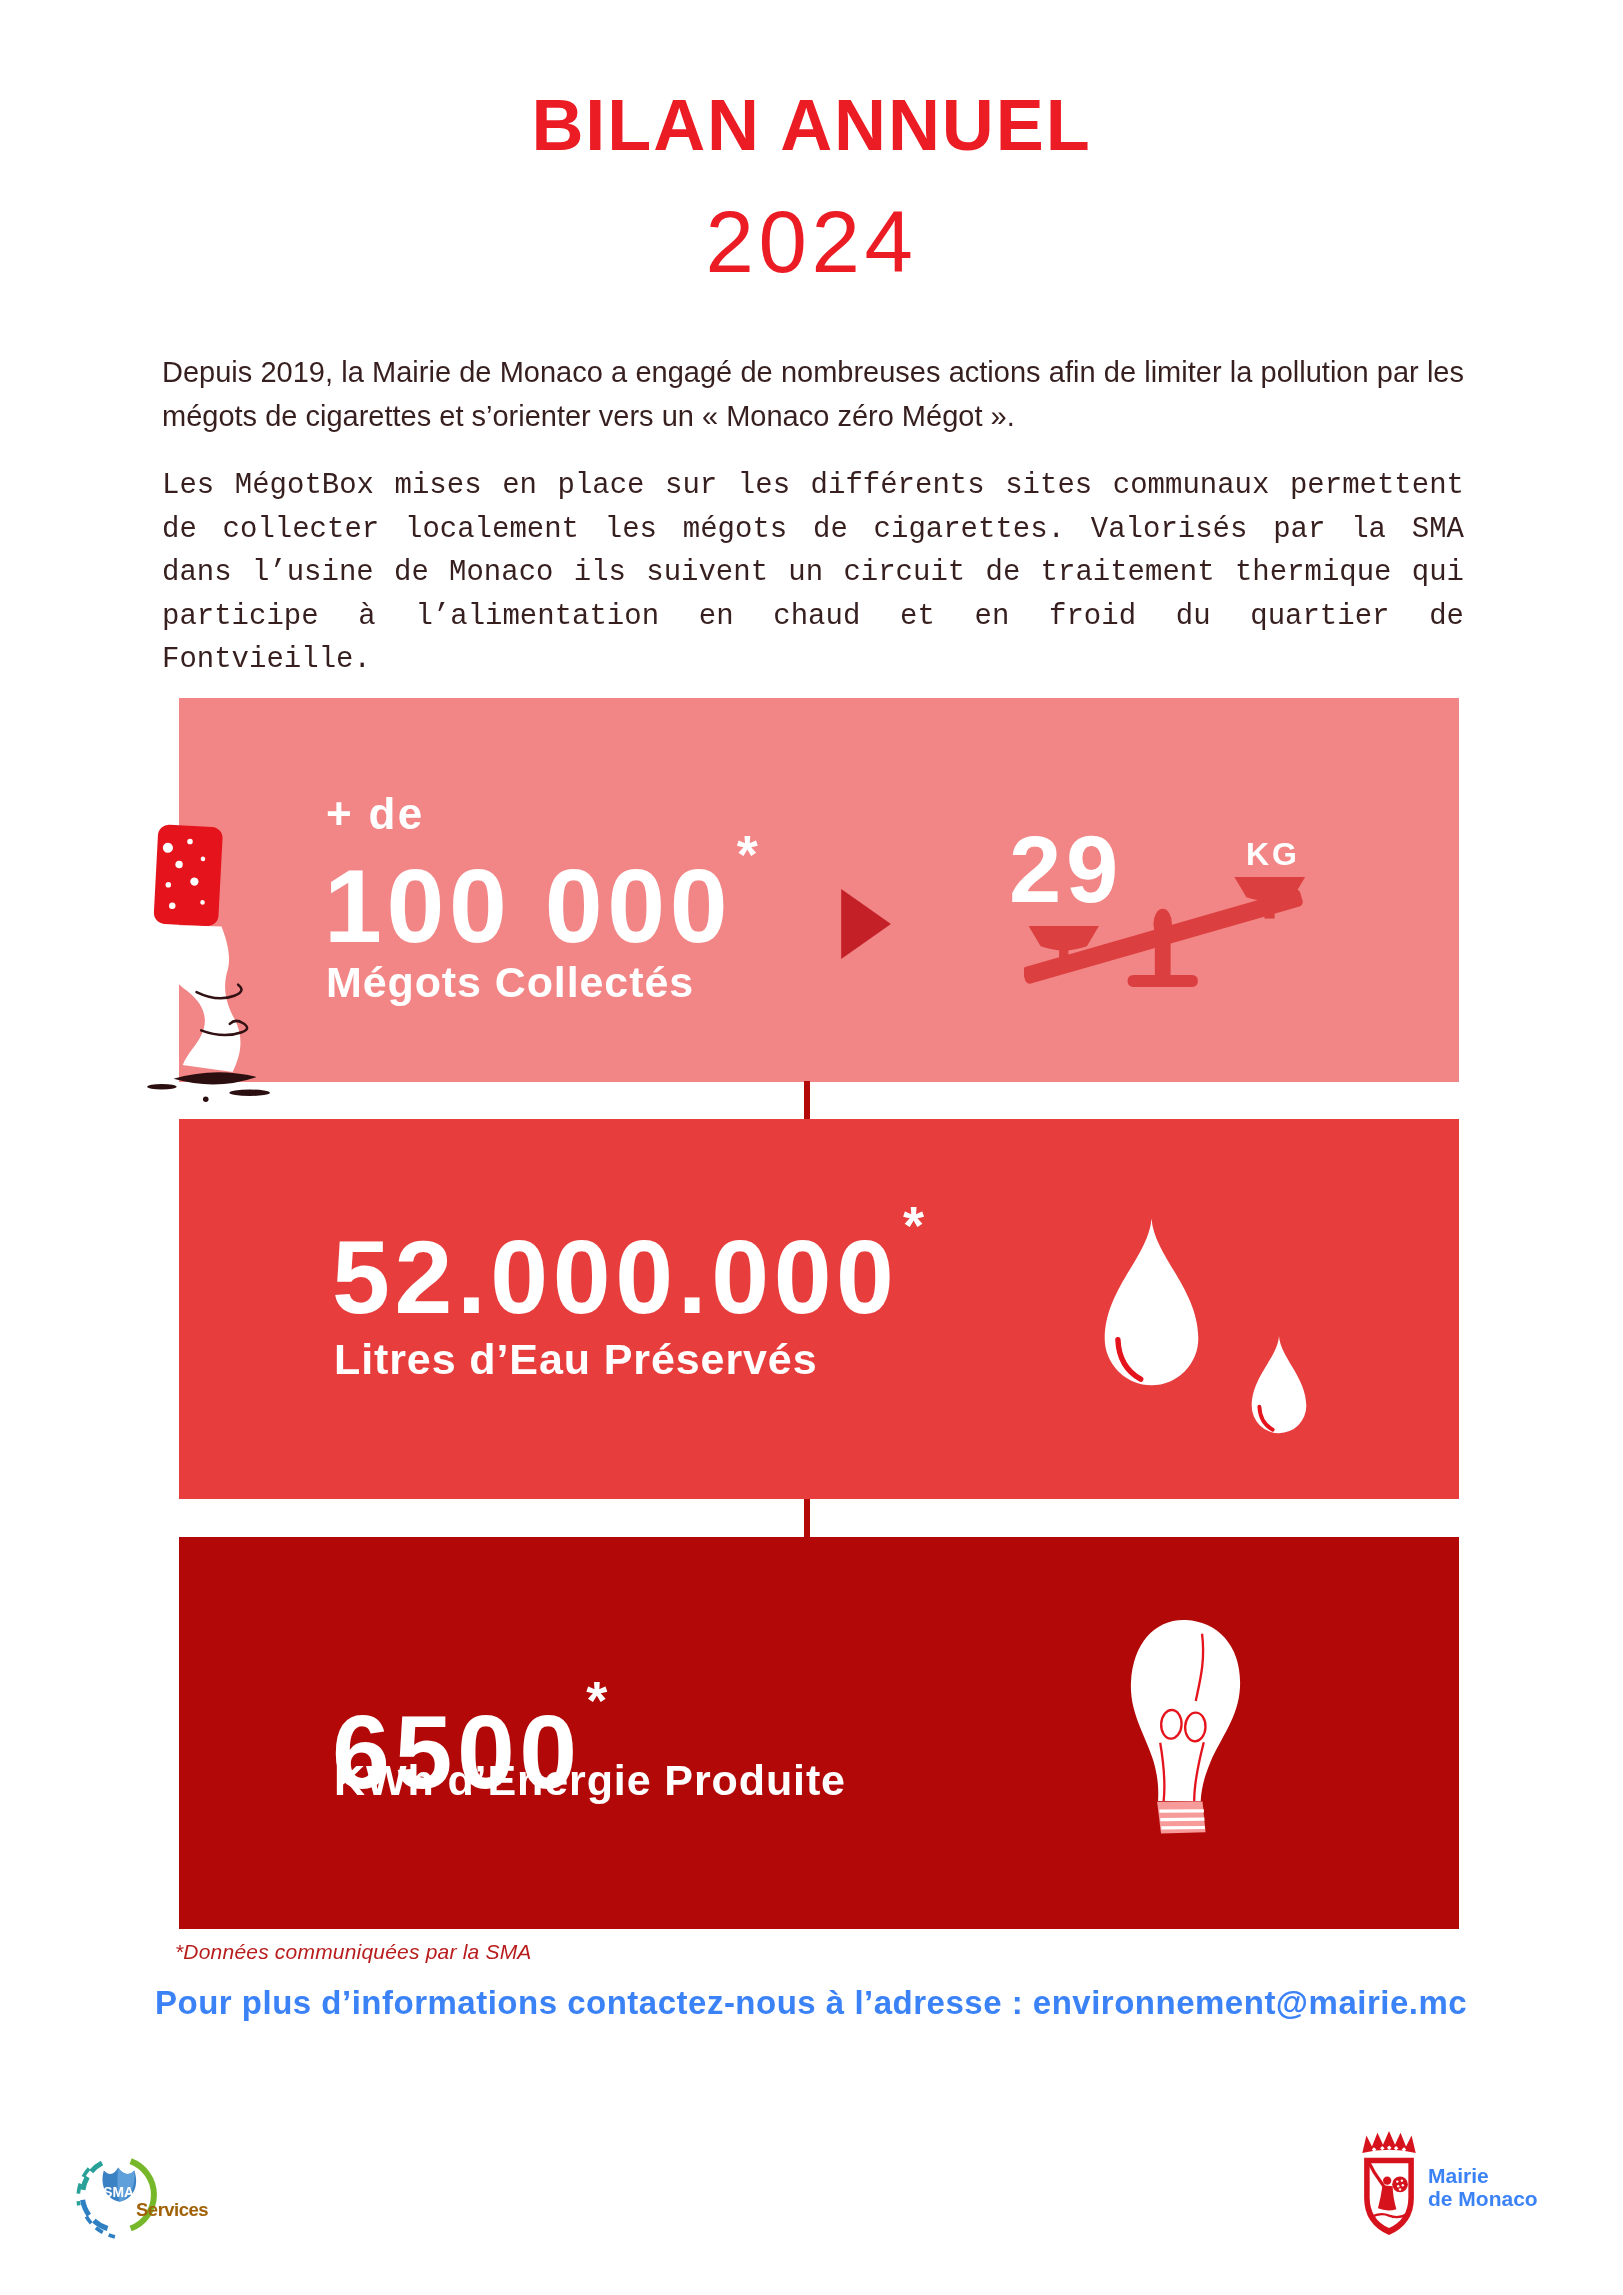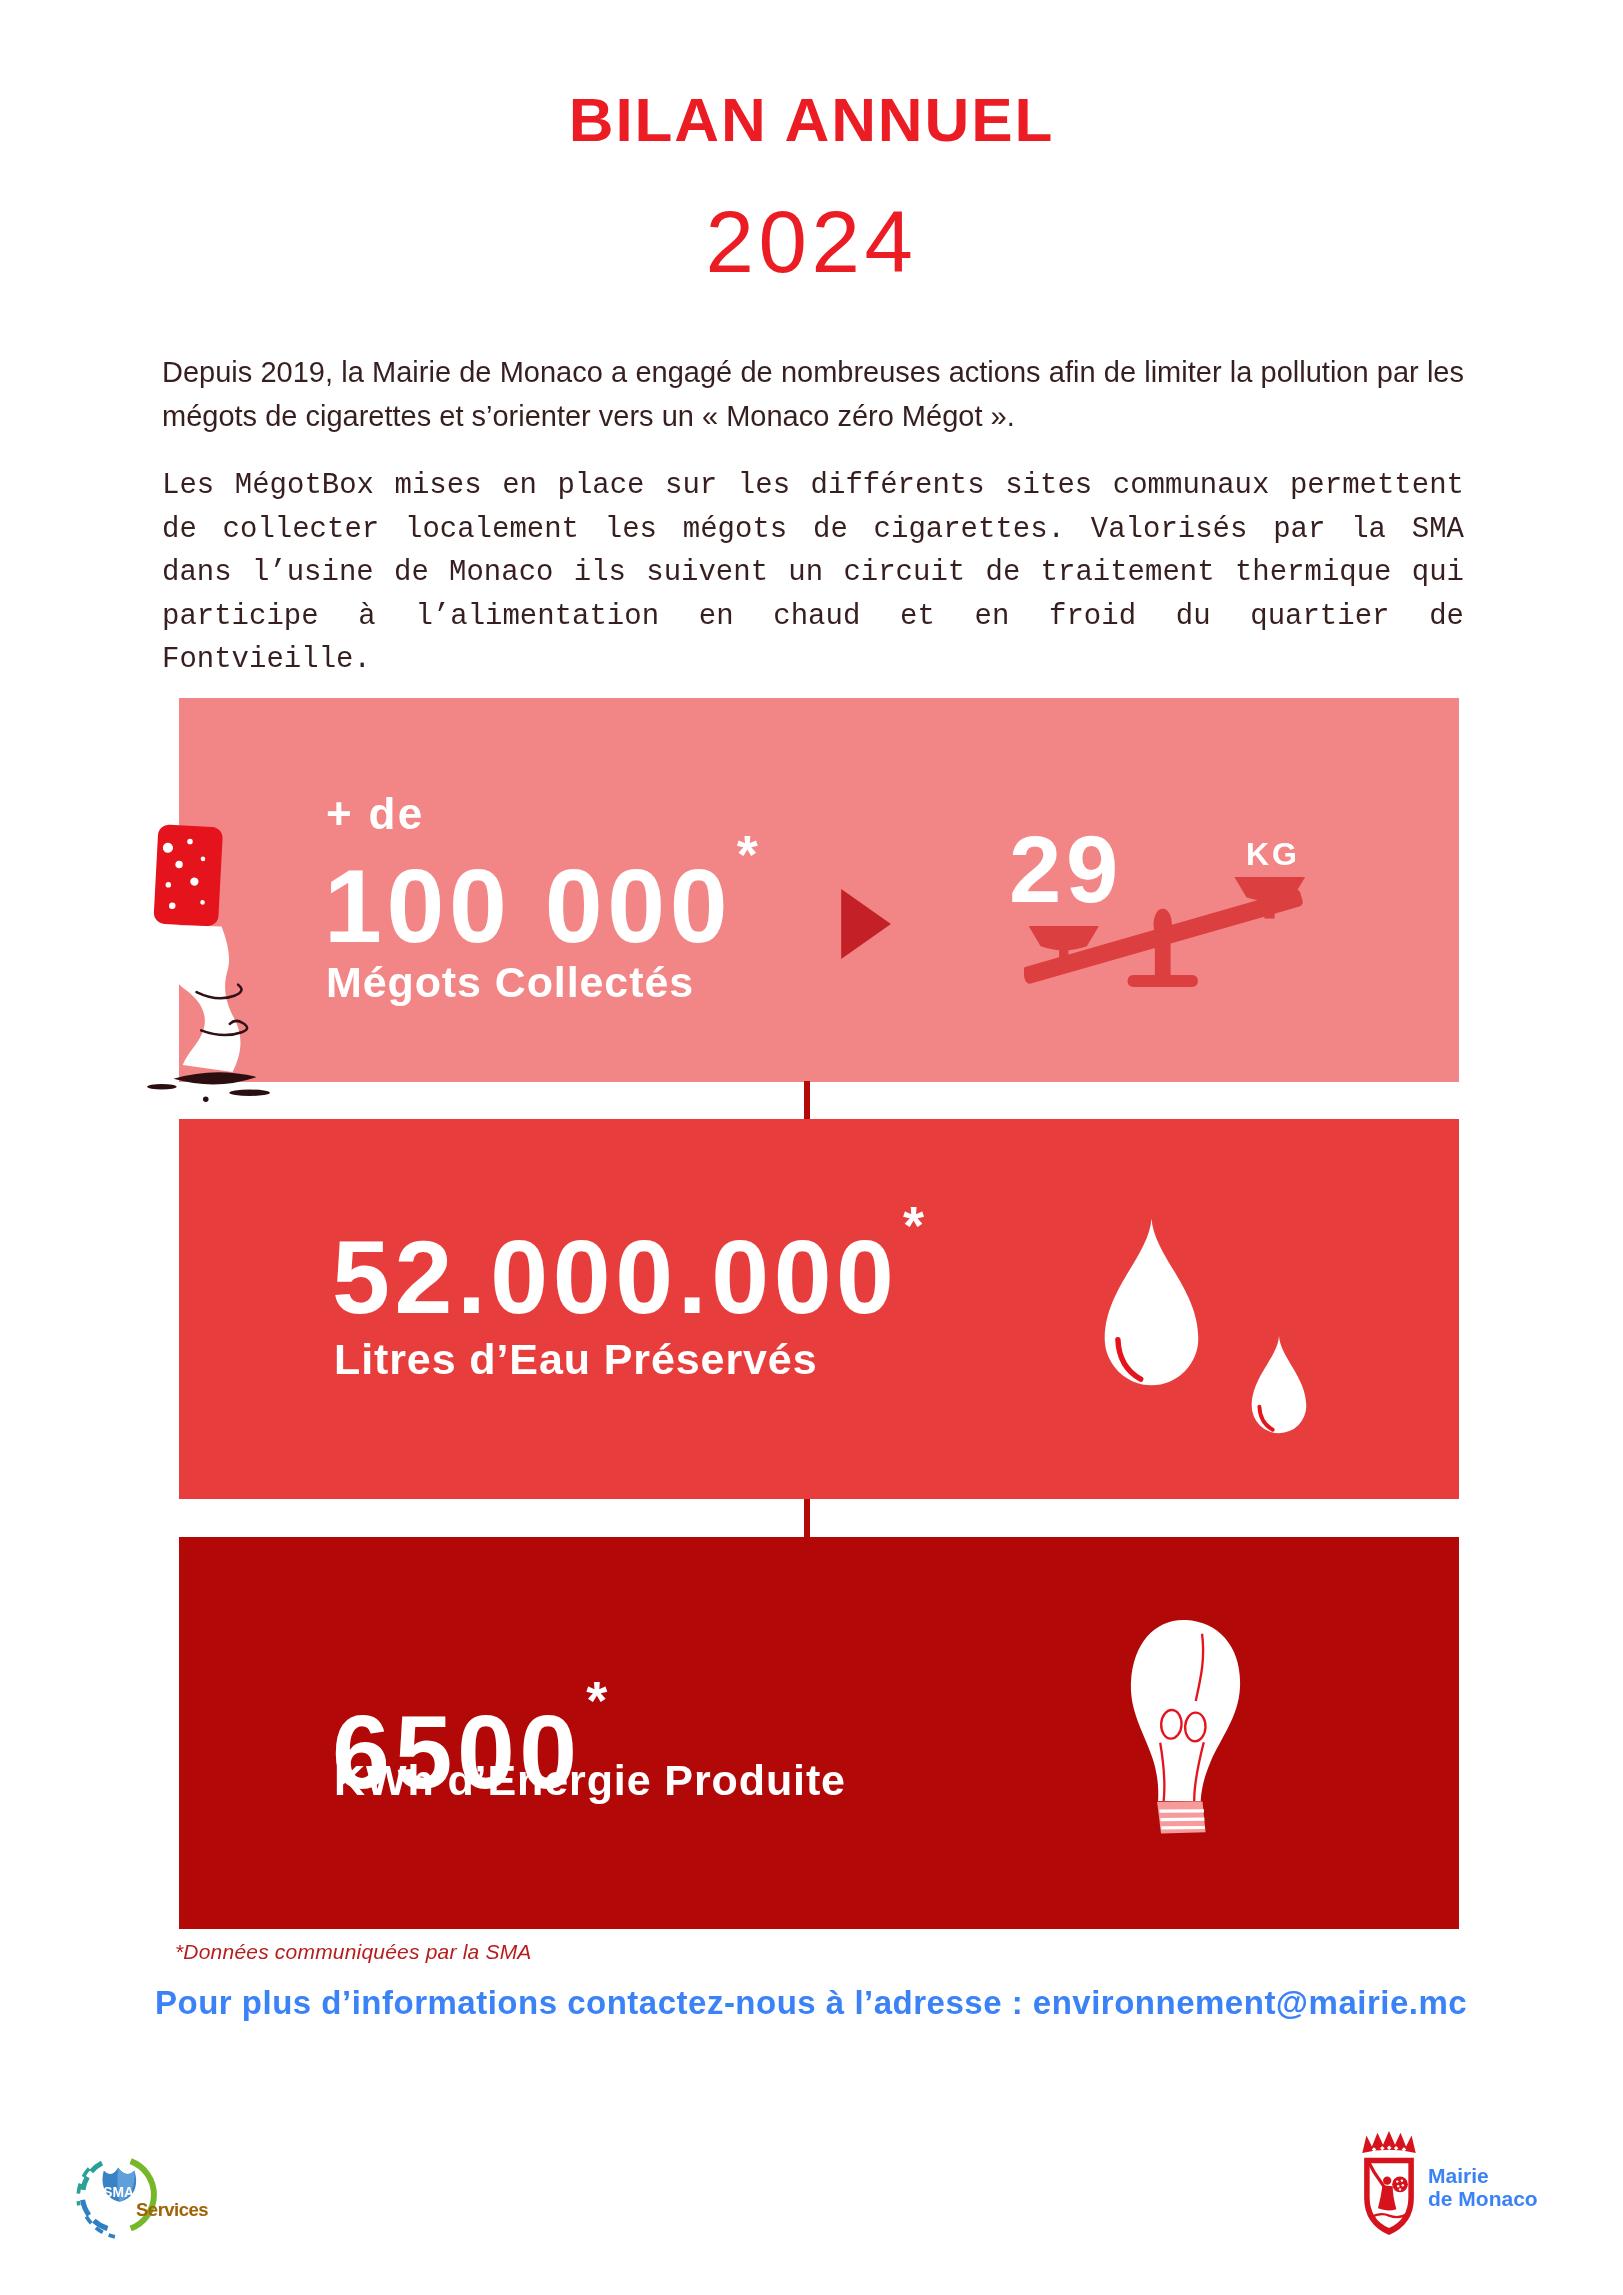--- a/index.html
+++ b/index.html
@@ -5,21 +5,21 @@
   html, body { margin:0; padding:0; }
   body {
     width:1623px; height:2295px; position:relative; background:#ffffff;
     font-family:"Liberation Sans", sans-serif; overflow:hidden;
   }
   .abs { position:absolute; }
 
   
   .title-main {
     left:0; width:1623px; top:89px; text-align:center;
-    font-size:62px; font-weight:700; letter-spacing:1.9px; color:#EB1C24; line-height:1;
+    font-size:72px; font-weight:700; letter-spacing:1.9px; color:#EB1C24; line-height:1;
   }
   .title-year {
     left:0; width:1623px; top:198px; text-align:center;
     font-size:87px; font-weight:400; letter-spacing:4.6px; color:#EB1C24; line-height:1;
   }
 
   
   .intro {
     left:154px; top:343px; width:1318px; color:#371F1F;
     font-size:29px; line-height:1.5; text-align:justify;

